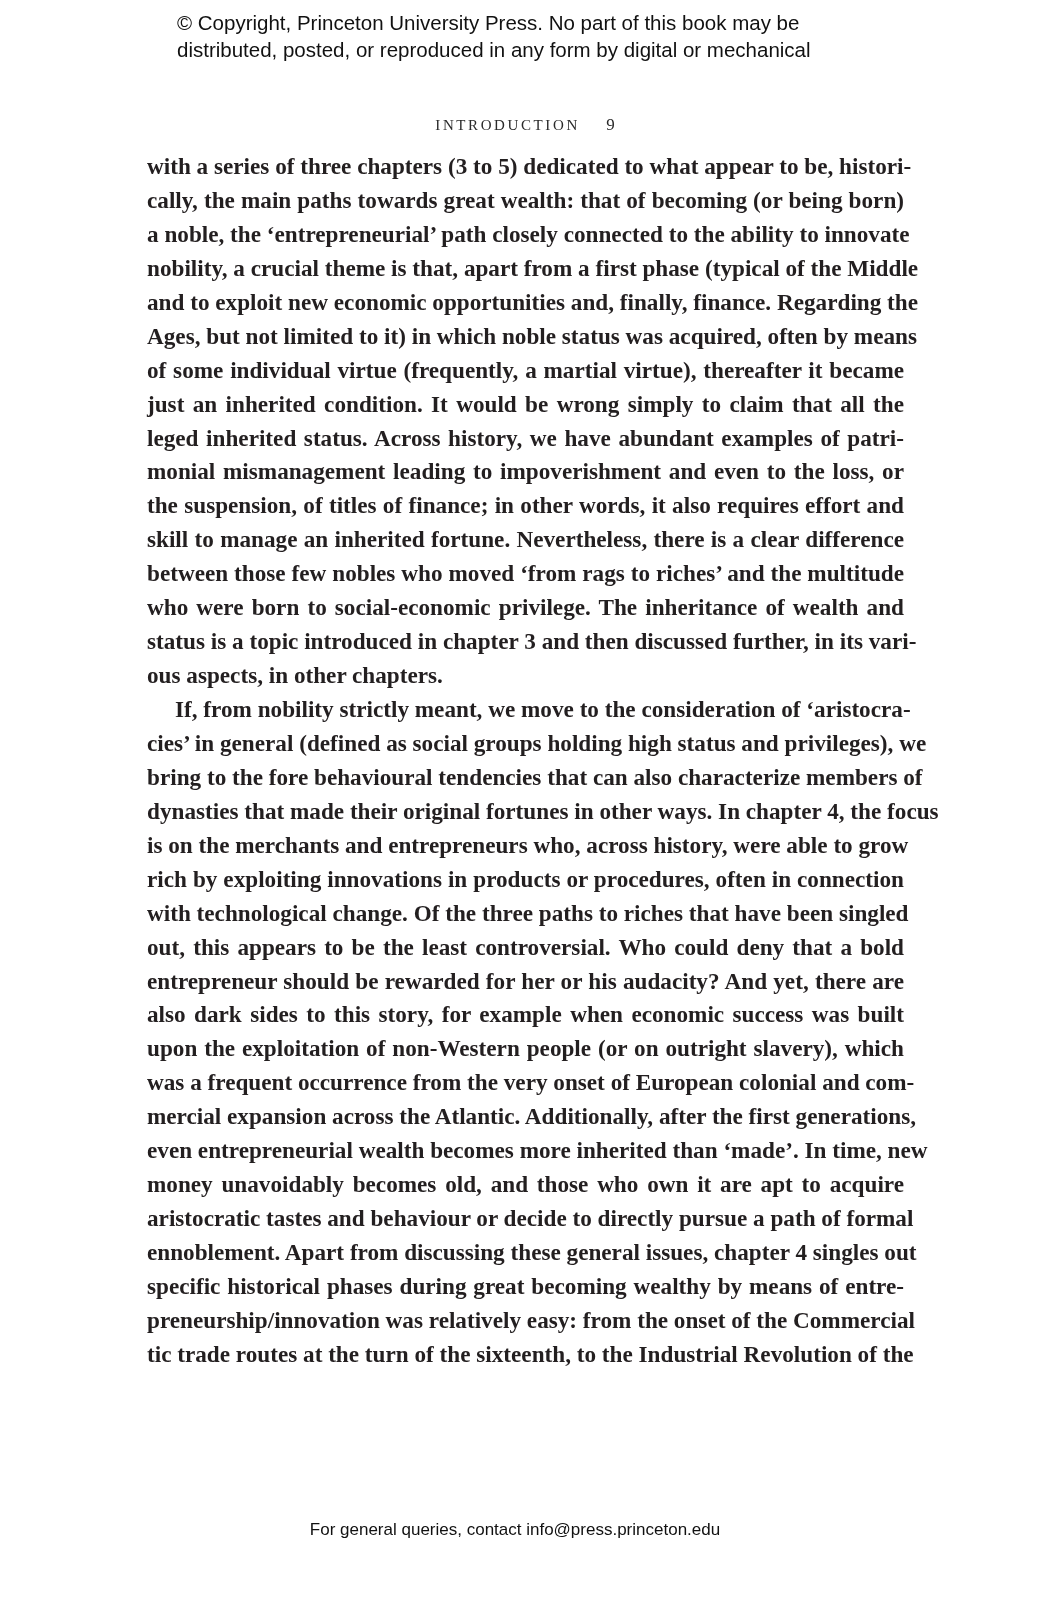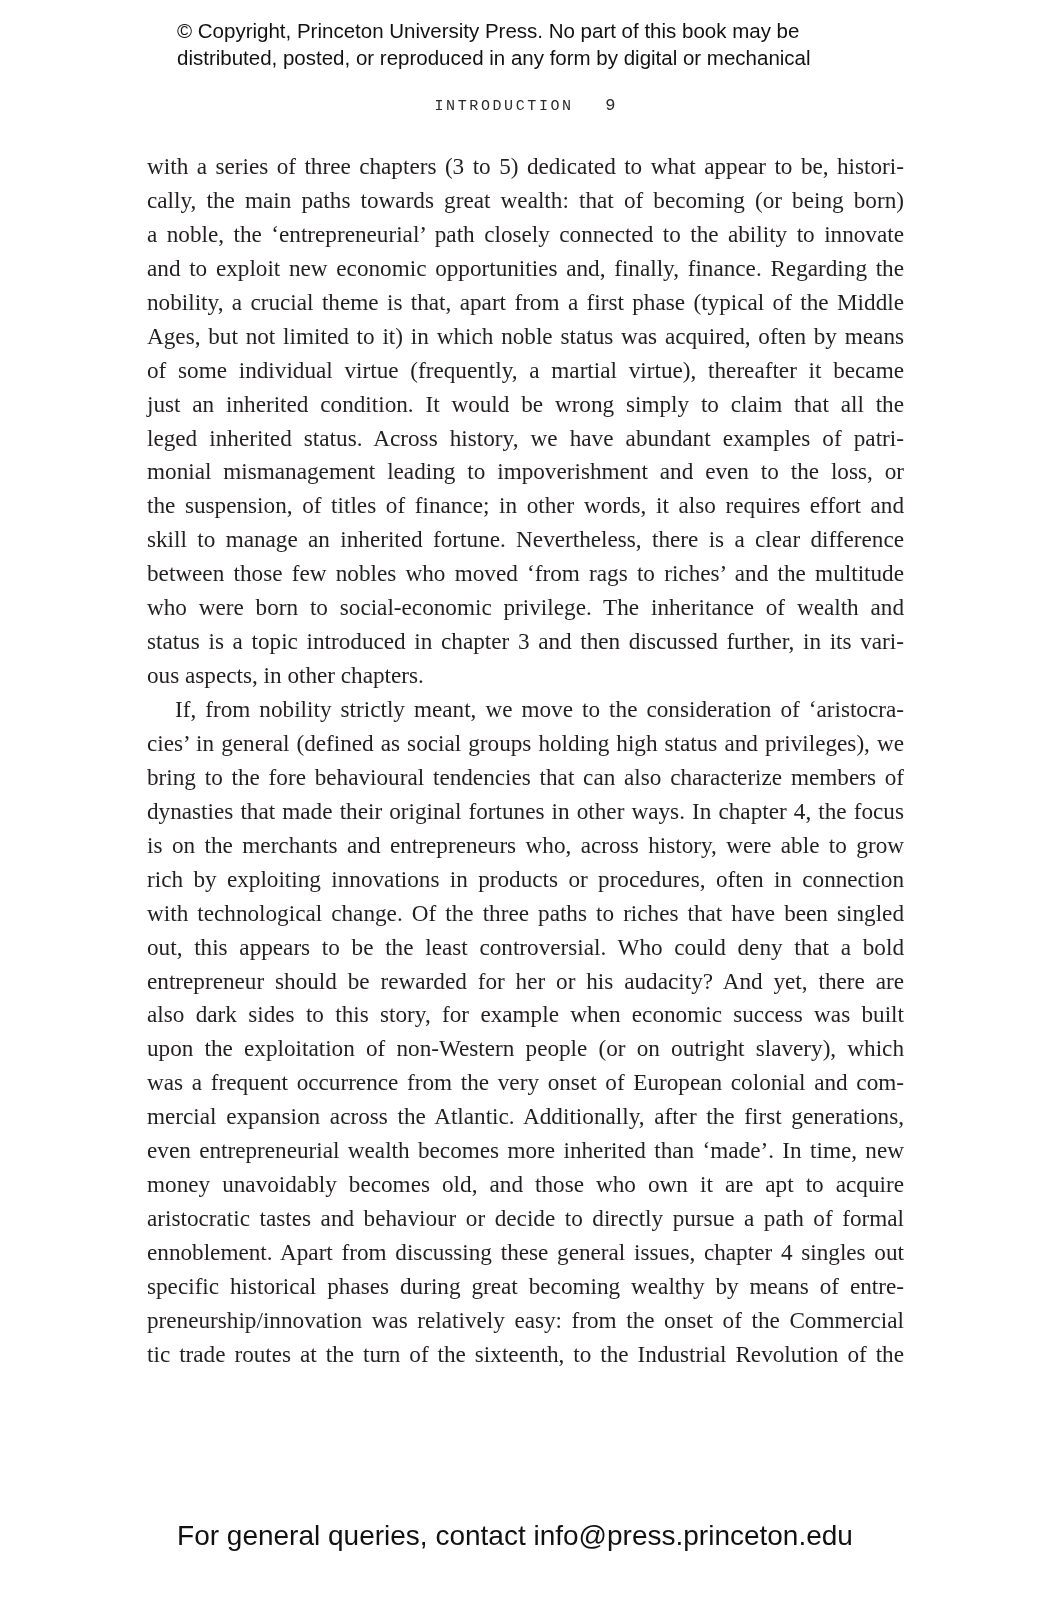--- a/index.html
+++ b/index.html
@@ -10,38 +10,38 @@
     body {
       width: 1050px;
       height: 1600px;
       position: relative;
       overflow: hidden;
       color: #231f20;
     }
     .copyright {
       position: absolute;
       left: 177px;
-      top: 18px;
+      top: 10px;
       width: 720px;
       font-family: "Liberation Sans", sans-serif;
       font-size: 20.5px;
       line-height: 26.5px;
       color: #111111;
     }
     .copyright .cline {
       display: block;
       white-space: nowrap;
     }
     .running-head {
       position: absolute;
       left: 0;
-      top: 96px;
+      top: 115px;
       width: 1050px;
       text-align: center;
-      font-family: Liberation Mono, monospace;
+      font-family: Liberation Serif, serif;
       font-size: 15px;
       letter-spacing: 2.6px;
       color: #2a2a2a;
     }
     .running-head .rh-title {
       text-transform: uppercase;
     }
     .running-head .rh-page {
       margin-left: 20px;
       letter-spacing: 0;
@@ -57,35 +57,36 @@
       line-height: 33.95px;
       color: #231f20;
     }
     .body-text .line {
       display: block;
       white-space: nowrap;
       text-align: justify;
       text-align-last: justify;
       height: 33.95px;
       overflow: visible;
+      font-weight: bold;
     }
     .body-text .line.last {
       text-align-last: left;
     }
     .body-text .line.indent {
       padding-left: 28px;
     }
     .footer {
       position: absolute;
       left: 0;
       top: 1520px;
       width: 1030px;
       text-align: center;
       font-family: "Liberation Sans", sans-serif;
-      font-size: 28px;
+      font-size: 17px;
       color: #111111;
     }
   </style>
 </head>
 <body>
 
 <div class="copyright">
   <span class="cline">© Copyright, Princeton University Press. No part of this book may be</span>
   <span class="cline">distributed, posted, or reproduced in any form by digital or mechanical</span>
 </div>
@@ -93,22 +94,22 @@
 <div class="running-head">
   <span class="rh-title">Introduction</span>
   <span class="rh-page">9</span>
 </div>
 
 <div class="body-text" id="body-text">
     <div>
       <span class="line">with a series of three chapters (3 to 5) dedicated to what appear to be, histori-</span>
       <span class="line">cally, the main paths towards great wealth: that of becoming (or being born)</span>
       <span class="line">a noble, the ‘entrepreneurial’ path closely connected to the ability to innovate</span>
+      <span class="line">nobility, a crucial theme is that, apart from a first phase (typical of the Middle</span>
       <span class="line">and to exploit new economic opportunities and, finally, finance. Regarding the</span>
-      <span class="line">nobility, a crucial theme is that, apart from a first phase (typical of the Middle</span>
       <span class="line">Ages, but not limited to it) in which noble status was acquired, often by means</span>
       <span class="line">of some individual virtue (frequently, a martial virtue), thereafter it became</span>
       <span class="line">just an inherited condition. It would be wrong simply to claim that all the</span>
       <span class="line">leged inherited status. Across history, we have abundant examples of patri-</span>
       <span class="line">monial mismanagement leading to impoverishment and even to the loss, or</span>
       <span class="line">the suspension, of titles of finance; in other words, it also requires effort and</span>
       <span class="line">skill to manage an inherited fortune. Nevertheless, there is a clear difference</span>
       <span class="line">between those few nobles who moved ‘from rags to riches’ and the multitude</span>
       <span class="line">who were born to social-economic privilege. The inheritance of wealth and</span>
       <span class="line">status is a topic introduced in chapter 3 and then discussed further, in its vari-</span>

